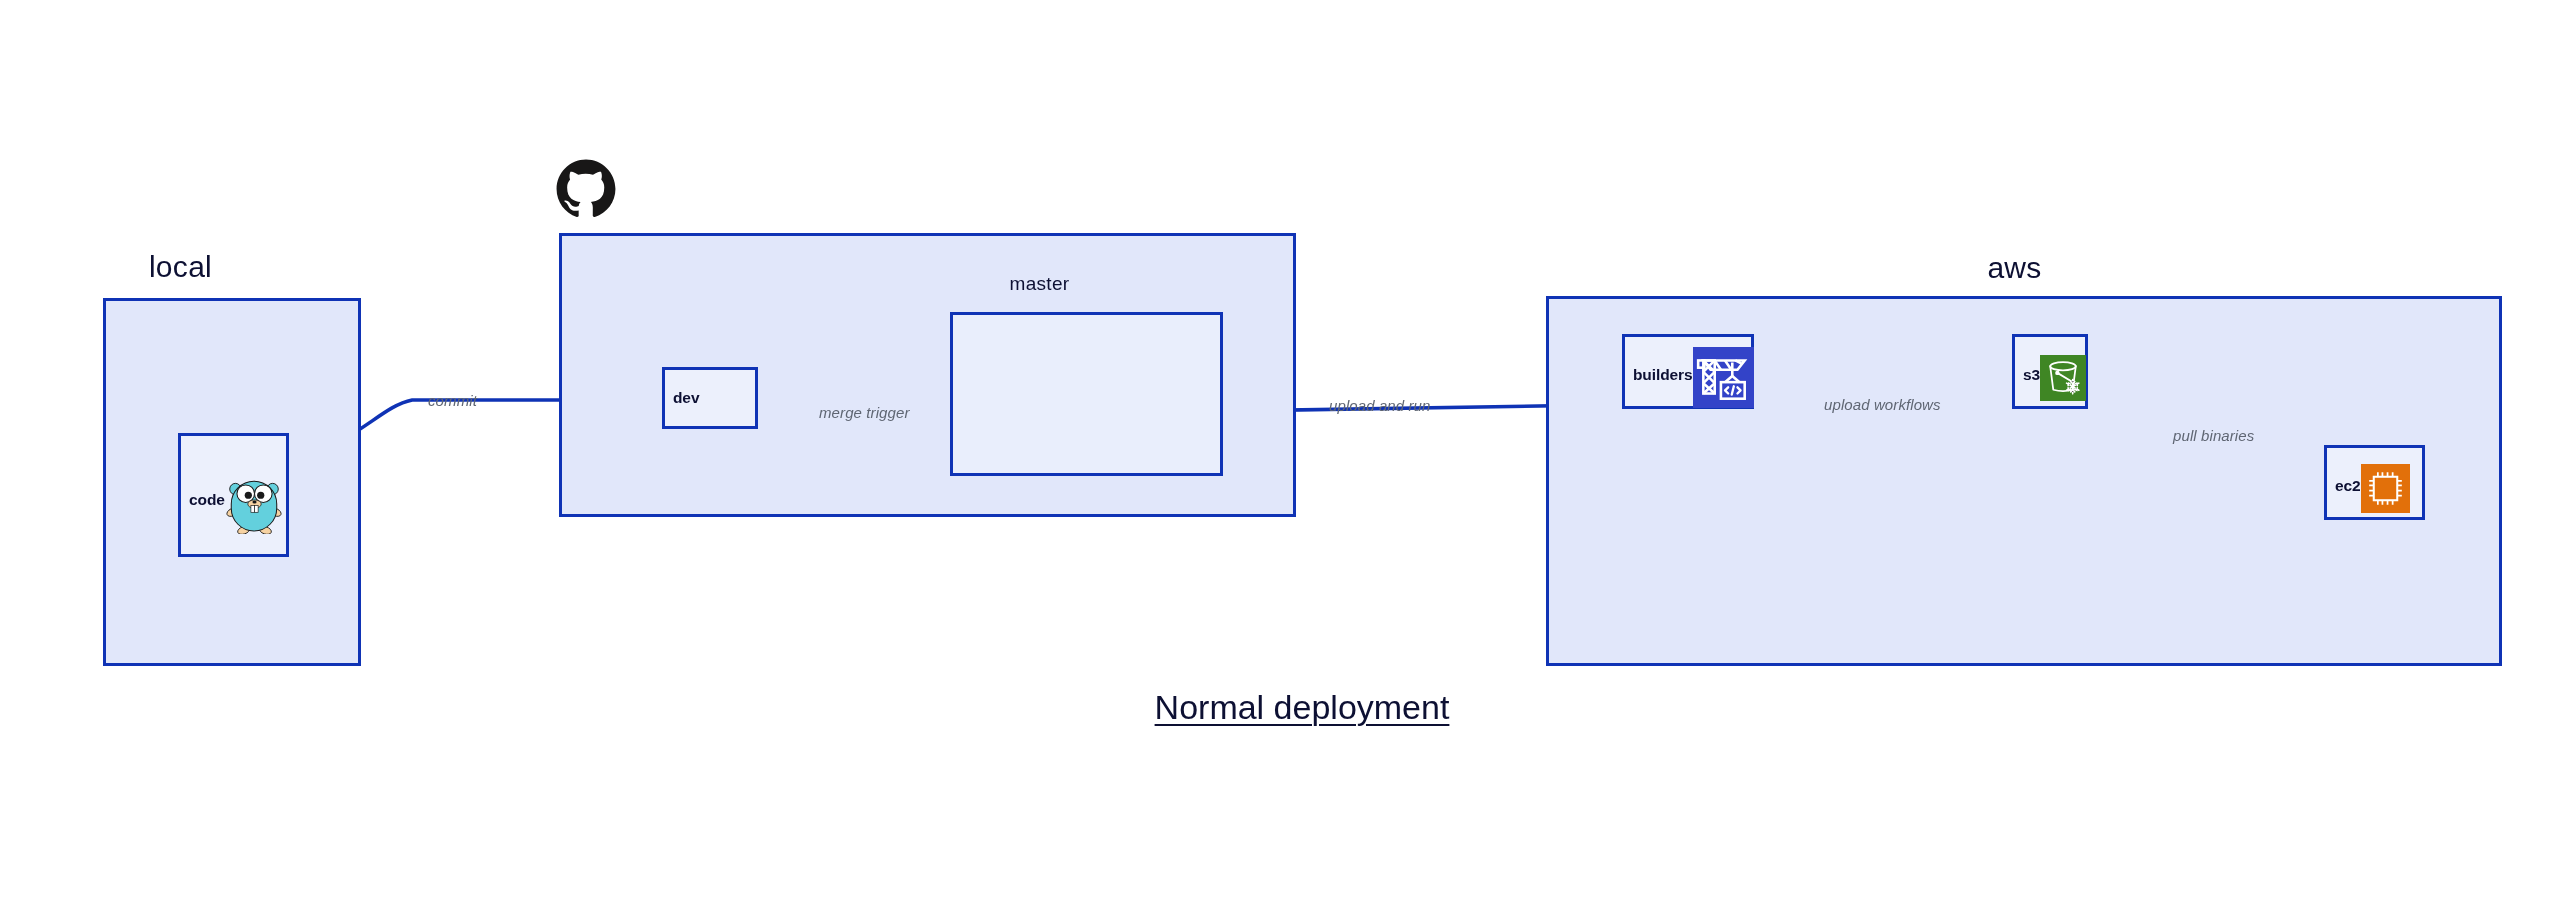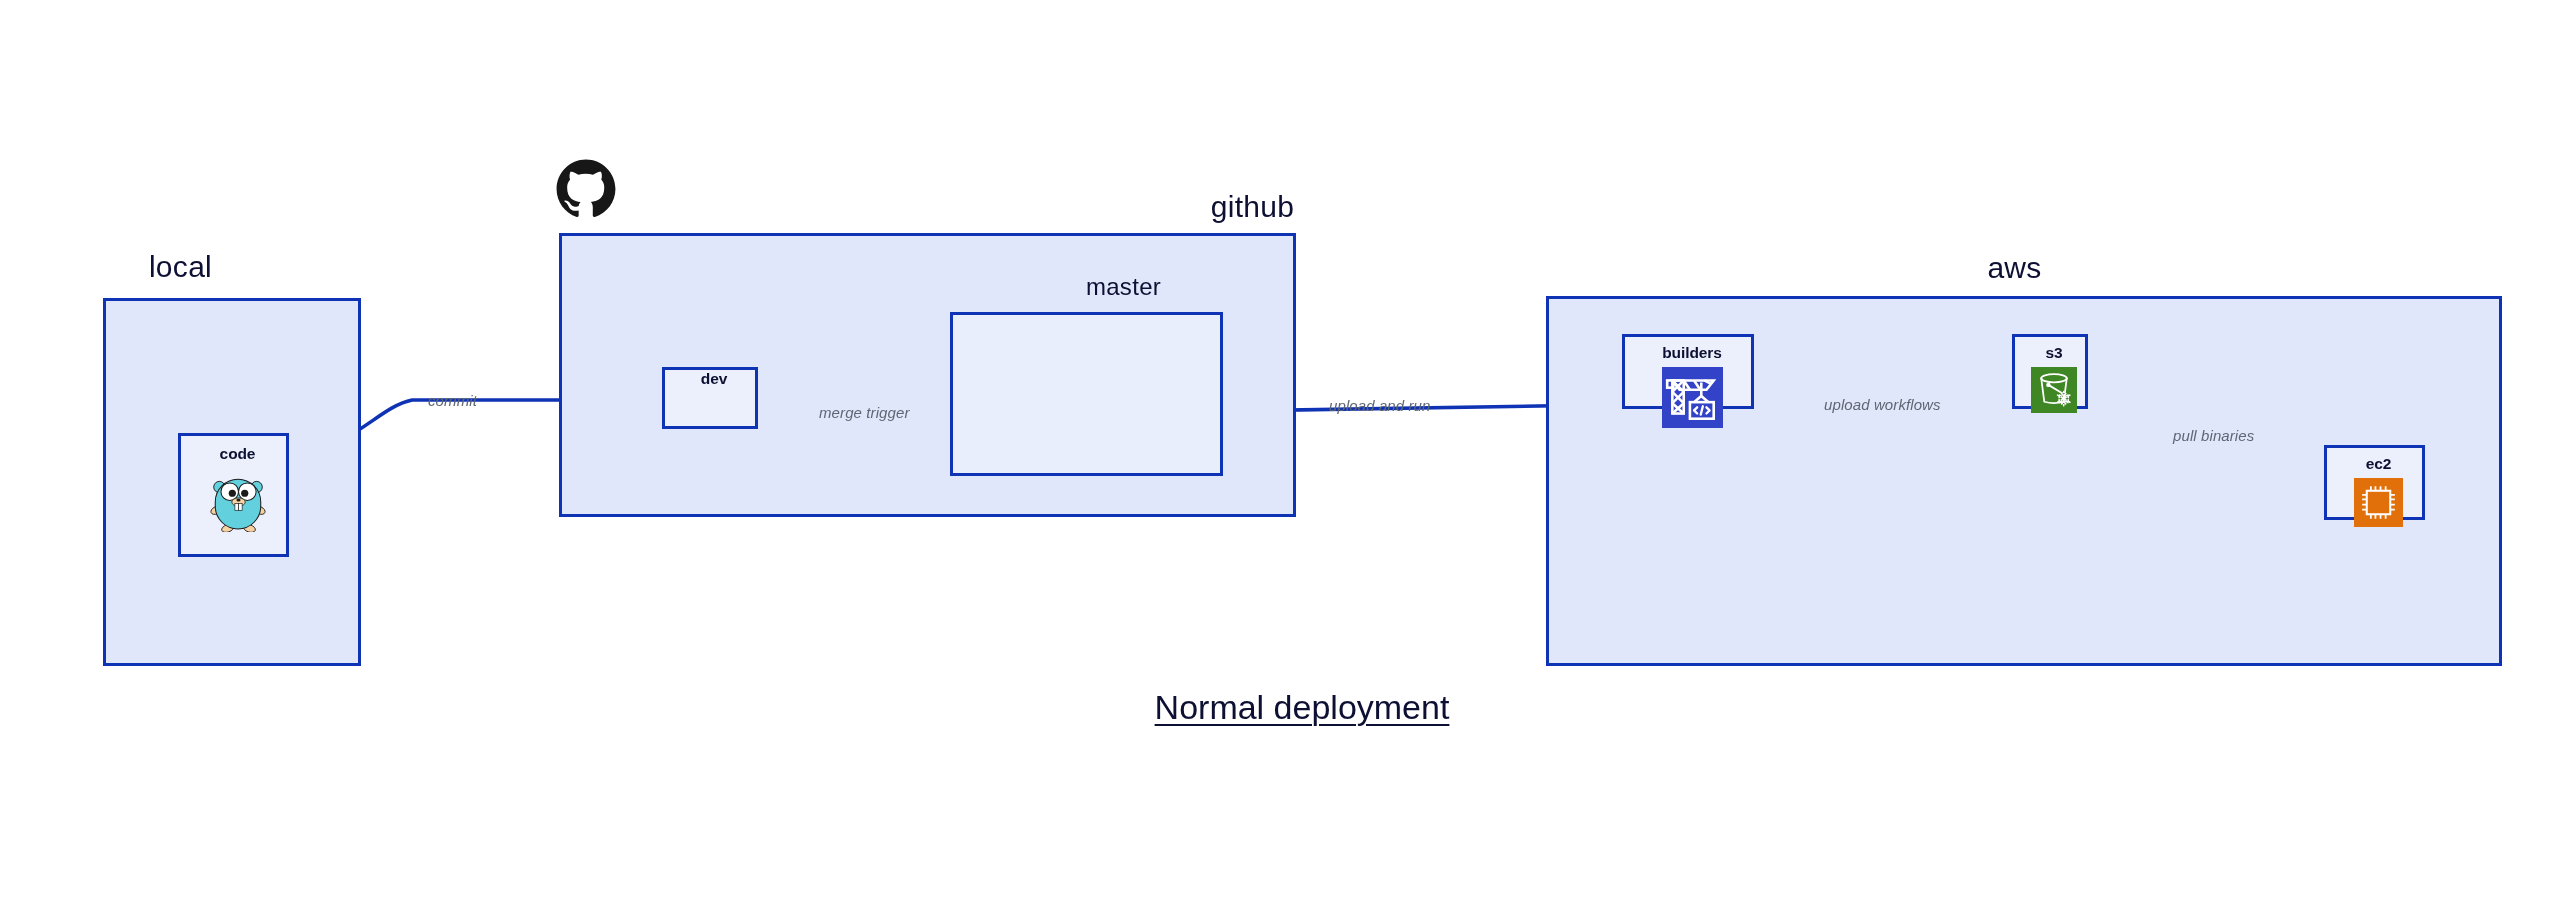--- a/index.html
+++ b/index.html
@@ -49,21 +49,21 @@
   }
 
   
   .node-box {
     position: absolute;
     border: 3.1px solid #0f33b5;
     background: #eceff e;
     background: #ecf0fc;
     box-sizing: border-box;
     display: flex;
-    flex-direction: column;
+    flex-direction: row;
     align-items: center;
     padding-left: 8px;
   }
   .node-box.white {
     background: #f7f9fe;
   }
   .node-label {
     color: #0d1033;
     font-size: 15.5px;
     font-weight: bold;
@@ -184,29 +184,28 @@
       <path fill="#181717" d="M50 4C24.7 4 4 24.7 4 50c0 20.3 13.2 37.6 31.5 43.7 2.3.4 3.1-1 3.1-2.2
         0-1.1-.04-4-.06-7.9-12.8 2.8-15.5-6.2-15.5-6.2-2.1-5.3-5.1-6.7-5.1-6.7-4.2-2.9.3-2.8.3-2.8
         4.6.3 7 4.7 7 4.7 4.1 7 10.8 5 13.4 3.8.4-3 1.6-5 2.9-6.1-10.2-1.2-21-5.1-21-22.7
         0-5 1.8-9.1 4.7-12.3-.5-1.2-2-5.9.4-12.2 0 0 3.8-1.2 12.5 4.7 3.6-1 7.5-1.5 11.4-1.5
         3.9 0 7.8.5 11.4 1.5 8.7-5.9 12.5-4.7 12.5-4.7 2.5 6.3.9 11 .4 12.2 2.9 3.2 4.7 7.3 4.7 12.3
         0 17.6-10.8 21.5-21.1 22.6 1.7 1.4 3.2 4.3 3.2 8.6 0 6.2-.06 11.2-.06 12.7 0 1.2.8 2.7 3.2 2.2C82.8 87.6
         96 70.3 96 50 96 24.7 75.3 4 50 4z"></path>
     </svg>
   </div>
 
-  <div class="group-label" style="left:1103px; top:190px; width:299px;">github</div>
 
   <div class="group-box" style="left:559px; top:233px; width:737px; height:284px;"></div>
 
   <div class="node-box" style="left:662px; top:367px; width:96px; height:62px; ">
     <div class="node-label">dev</div>
   </div>
 
-  <div class="group-label" style="left:1036px; top:273px; width:175px; font-size:24px;">master</div>
+  <div class="group-label" style="left:952px; top:273px; width:175px; font-size:19px;">master</div>
 
   <div class="subgroup-box" style="left:950px; top:312px; width:273px; height:164px;"></div>
 
 
   <div class="group-label" style="left:1870px; top:251px; width:289px;">aws</div>
 
   <div class="group-box" style="left:1546px; top:296px; width:956px; height:370px;"></div>
 
   <div class="node-box" style="left:1622px; top:334px; width:132px; height:75px; padding-top:7.2px;">
     <div class="node-label">builders</div>

